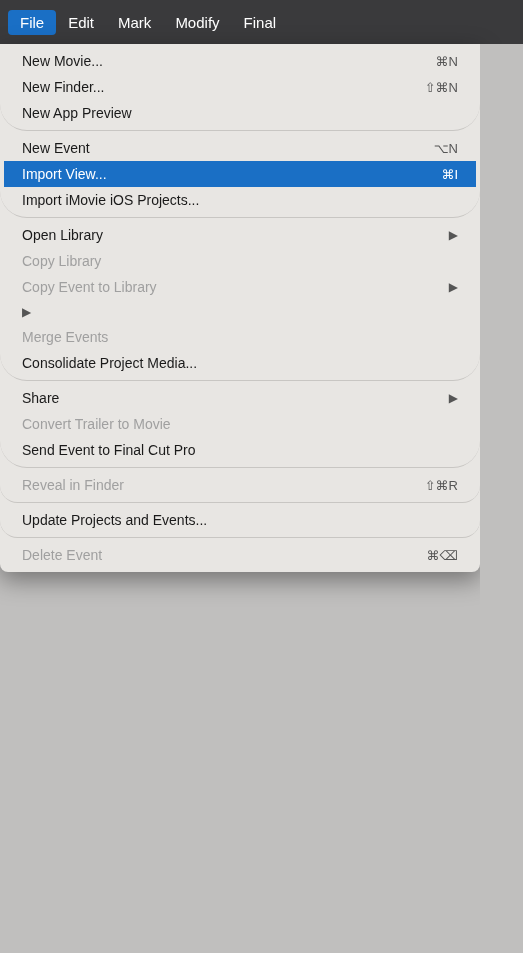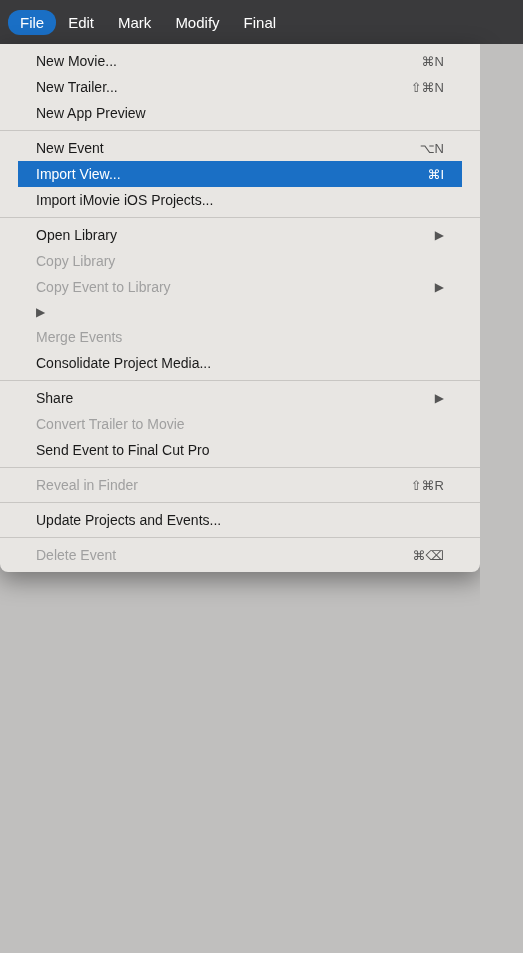--- a/index.html
+++ b/index.html
@@ -22,43 +22,44 @@
       height: 44px;
       background: #3a3a3c;
       padding: 0 8px;
     }
 
     .menu-bar-item {
       color: #ffffff;
       font-size: 15px;
       font-weight: 500;
       padding: 4px 12px;
-      border-radius: 12px;
+      border-radius: 4px;
       cursor: pointer;
     }
 
     .menu-bar-item.active {
       background: #1a6fc5;
       color: #ffffff;
     }
 
     .dropdown-container {
       position: absolute;
       top: 44px;
       left: 0;
       width: 480px;
       background: #e8e6e3;
       border-radius: 0 0 8px 8px;
       box-shadow: 0 8px 24px rgba(0,0,0,0.4);
       overflow: hidden;
     }
 
     .menu-section {
-      padding: 4px 18px;
+      padding: 4px 4px;
       border-bottom: 1px solid #c8c6c3;
+      border-radius: 27px;
     }
 
     .menu-section:last-child {
       border-bottom: none;
     }
 
     .menu-item {
       display: flex;
       align-items: center;
       justify-content: space-between;
@@ -120,21 +121,21 @@
 </div>
 
 <div class="dropdown-container">
 
   <div class="menu-section">
     <div class="menu-item">
       <span class="item-label">New Movie...</span>
       <span class="shortcut">⌘N</span>
     </div>
     <div class="menu-item">
-      <span class="item-label">New Trailer...</span>
+      <span class="item-label">New Finder...</span>
       <span class="shortcut">⇧⌘N</span>
     </div>
     <div class="menu-item">
       <span class="item-label">New App Preview</span>
       <span class="shortcut"></span>
     </div>
   </div>
 
   <div class="menu-section">
     <div class="menu-item">

